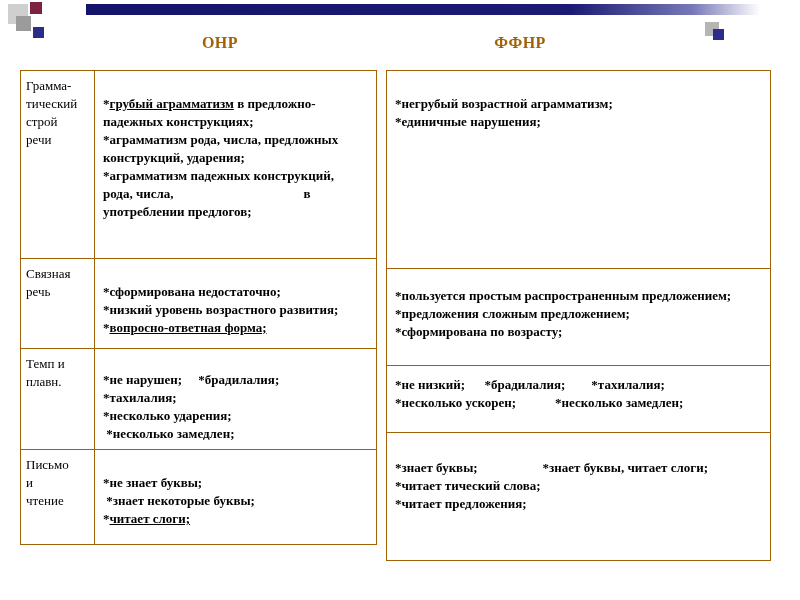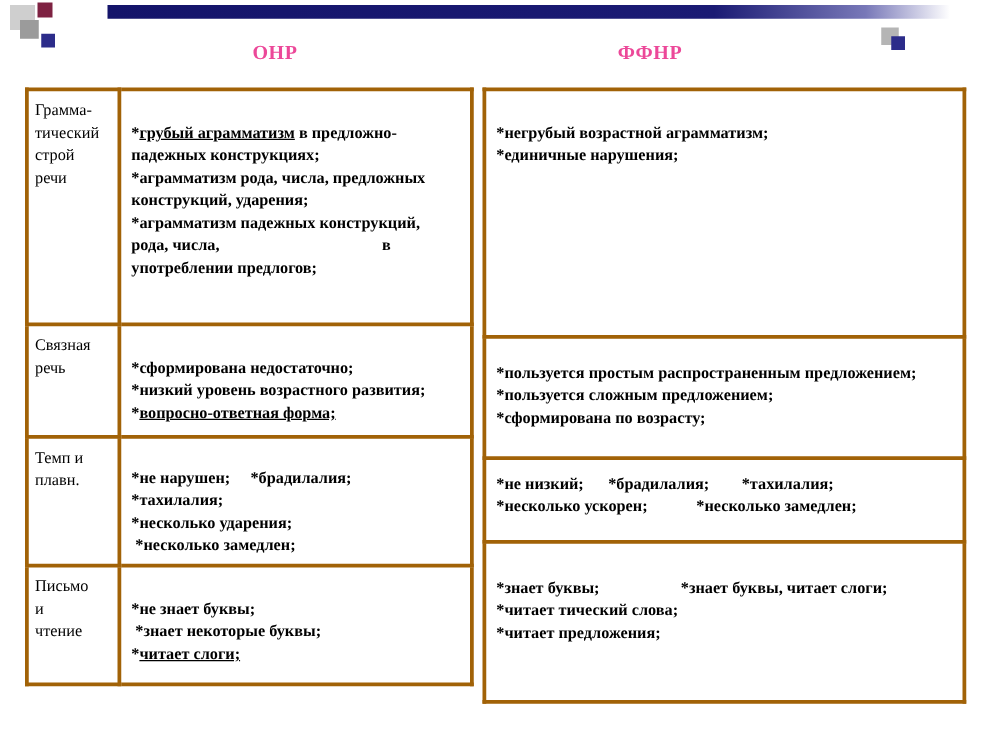--- a/index.html
+++ b/index.html
@@ -13,33 +13,33 @@
   .sq-gray-mid   { left:16px; top:16px; width:15px; height:15px; background:#9b9b9b; }
   .sq-navy-left  { left:33px; top:27px; width:11px; height:11px; background:#2c2c8a; }
   .sq-gray-right { left:705px; top:22px; width:14px; height:14px; background:#b5b5b5; }
   .sq-navy-right { left:713px; top:29px; width:11px; height:11px; background:#2c2c8a; }
   .bar {
     position:absolute; left:86px; top:4px; width:674px; height:11px;
     background:linear-gradient(90deg,#14146a 0%,#1b1b74 72%,#7878b8 90%,#ffffff 100%);
   }
   .hdr {
     position:absolute; top:34px; width:120px; text-align:center;
-    font-weight:bold; font-size:16px; color:#ec4899; letter-spacing:.5px;
+    font-weight:bold; font-size:16px; color:#a16207; letter-spacing:.5px;
   }
   .hdr-left  { left:160px; }
   .hdr-right { left:460px; }
 
   table.tbl {
     position:absolute; border-collapse:collapse; table-layout:fixed;
     color:#000;
   }
   .tbl-left  { left:20px;  top:70px; width:356px; }
   .tbl-right { left:386px; top:70px; width:384px; }
   .tbl td {
-    border:3px solid #a16207; vertical-align:top; box-sizing:border-box;
+    border:1px solid #a16207; vertical-align:top; box-sizing:border-box;
     font-size:13px; line-height:1.38;margin-top:29px;
   }
   td.label {
     font-weight:normal; white-space:pre-line;
     padding:6px 2px 2px 5px;
   }
   td.content {
     font-weight:bold; white-space:pre-wrap;
     padding:20px 4px 6px 8px;
   }
@@ -111,21 +111,21 @@
 
   <table class="tbl tbl-right">
     <colgroup>
         <col style="width:384px">
       </colgroup>
     <tbody>
         <tr class="rt-r1">
       <td class="content"><div class="line"><span>*негрубый возрастной аграмматизм;</span></div><div class="line"><span>*единичные нарушения;</span></div></td>
     </tr>
     <tr class="rt-r2">
-      <td class="content"><div class="line"><span>*пользуется простым распространенным предложением;</span></div><div class="line"><span>*пользуется сложным предложением;</span></div><div class="line"><span>*сформирована по возрасту;</span></div></td>
+      <td class="content"><div class="line"><span>*пользуется простым распространенным предложением;</span></div><div class="line"><span>*предложения сложным предложением;</span></div><div class="line"><span>*сформирована по возрасту;</span></div></td>
     </tr>
     <tr class="rt-r3">
       <td class="content"><div class="line"><span>*не низкий;      *брадилалия;        *тахилалия;</span></div><div class="line"><span>*несколько ускорен;            *несколько замедлен;</span></div></td>
     </tr>
     <tr class="rt-r4">
       <td class="content"><div class="line"><span>*знает буквы;                    *знает буквы, читает слоги;</span></div><div class="line"><span>*читает тический слова;</span></div><div class="line"><span>*читает предложения;</span></div></td>
     </tr>
   </tbody>
     </table>
 

